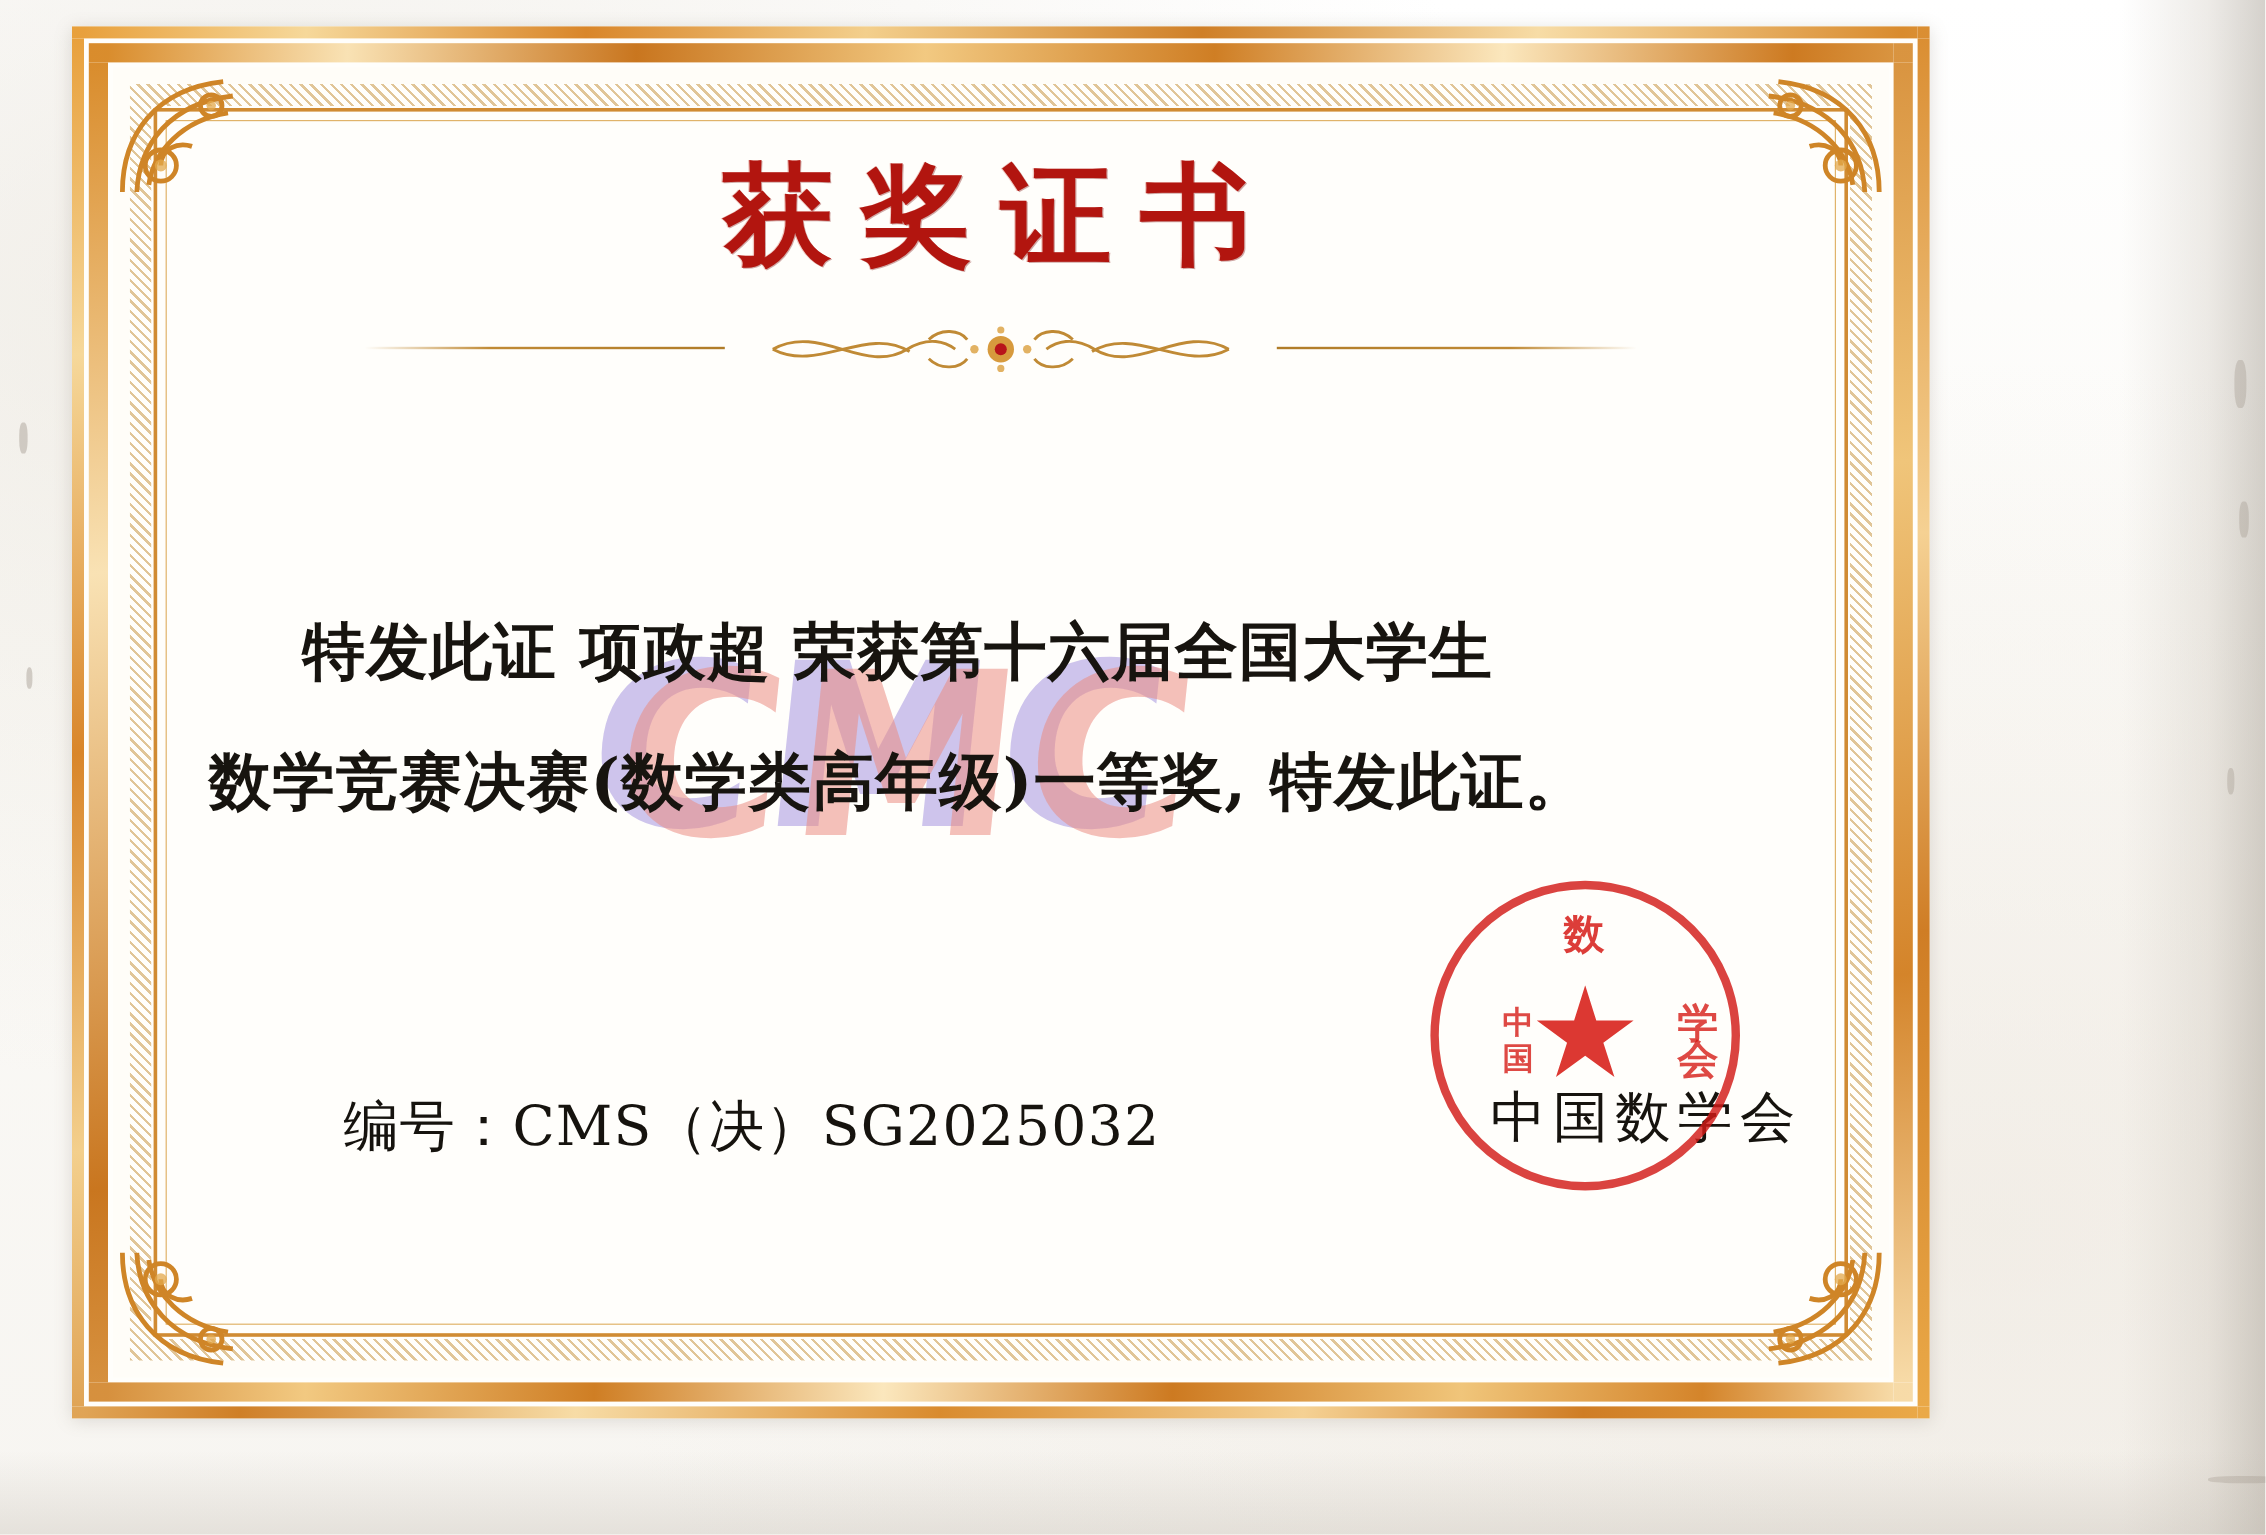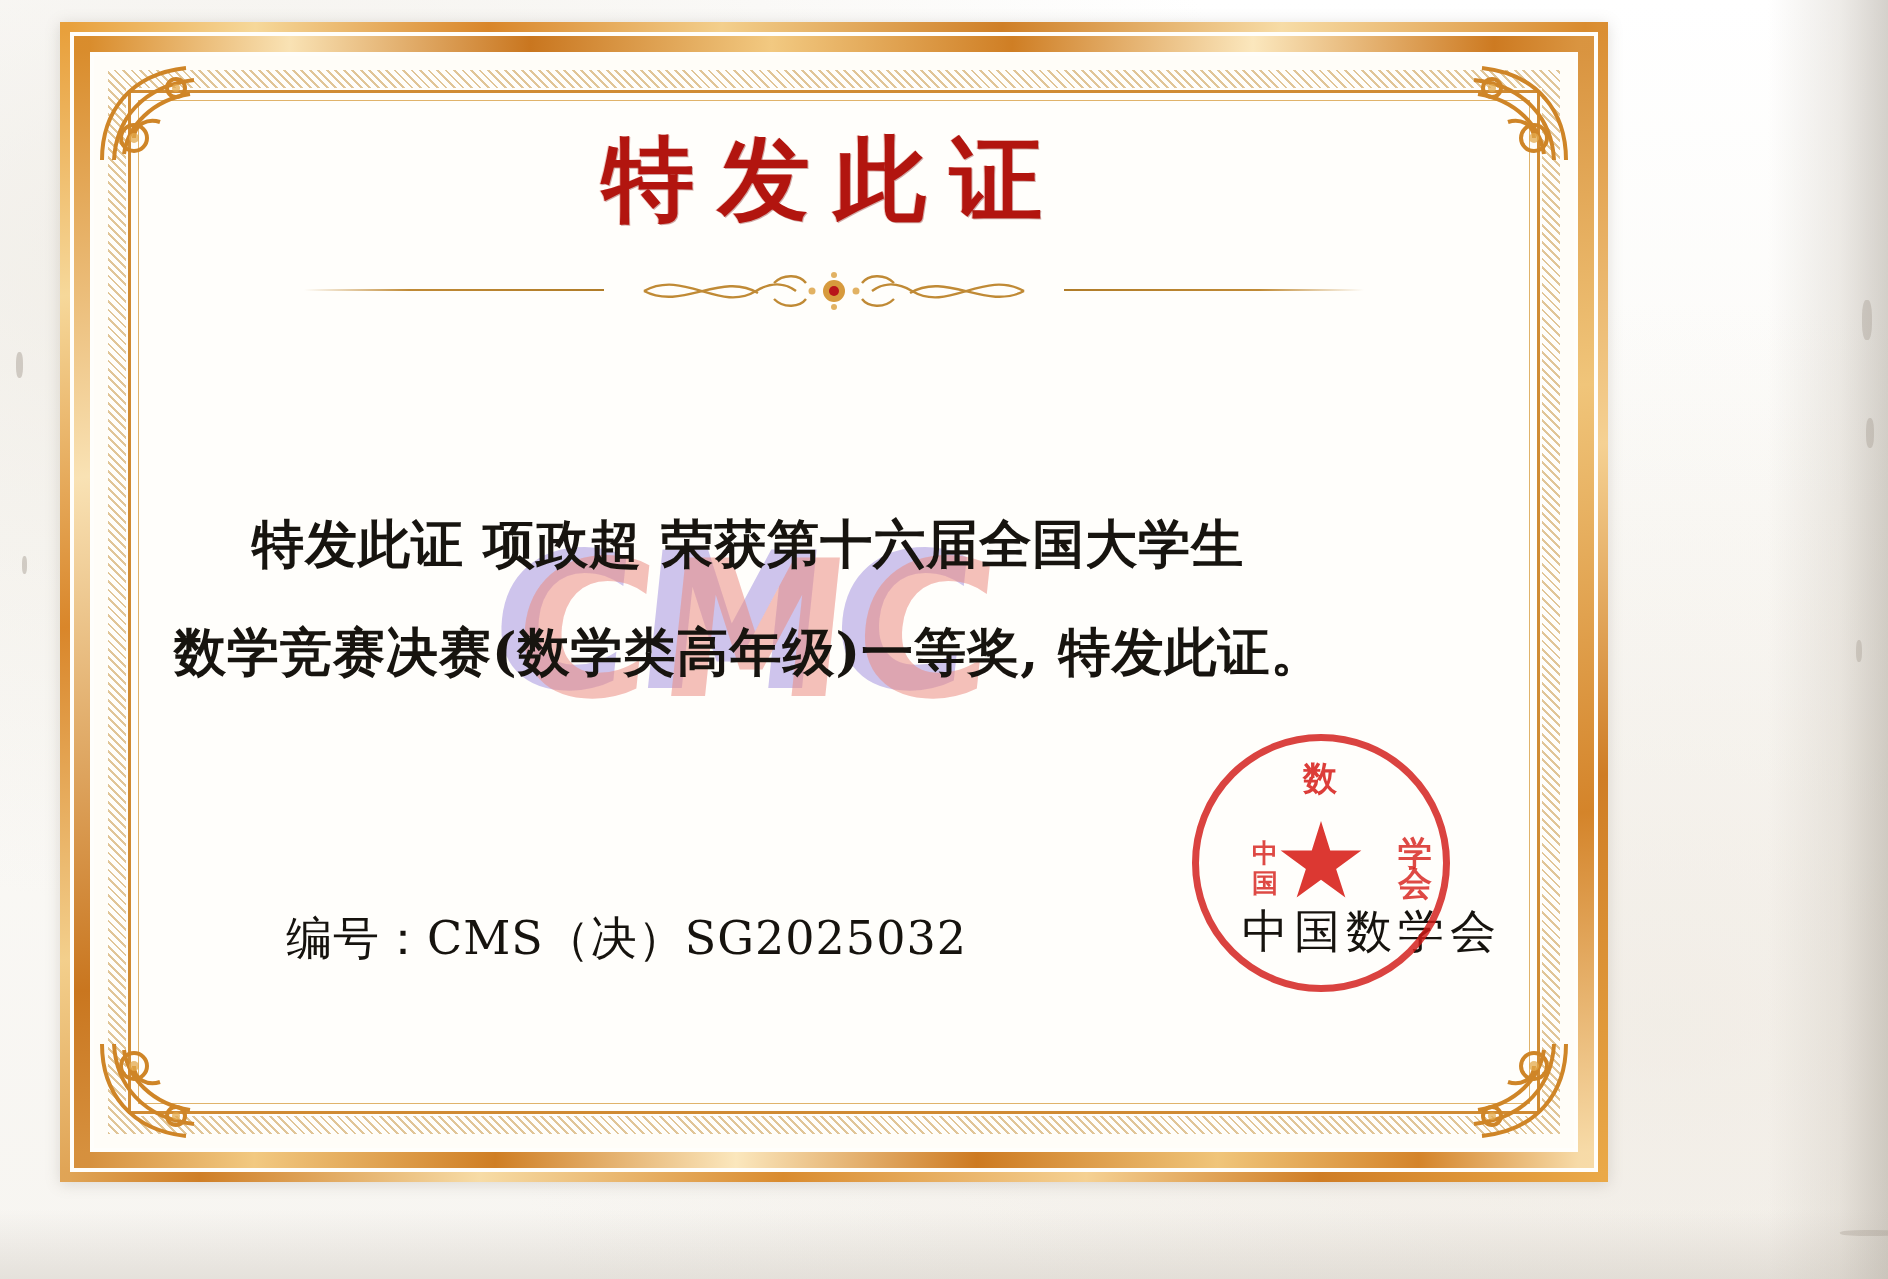--- a/index.html
+++ b/index.html
@@ -400,21 +400,21 @@
         </g>
         <g fill="#e3a94c" opacity=".75">
           <circle cx="44" cy="86" r="5"></circle>
           <circle cx="86" cy="36" r="4"></circle>
         </g>
       </svg>
     </div>
 
     <div class="content">
 
-      <div class="cert-title">特发此证</div>
+      <div class="cert-title">获奖证书</div>
 
       <div class="divider">
         <div class="rule left"></div>
         <div class="rule right"></div>
         <div class="ornament">
           <svg viewBox="0 0 420 56" xmlns="http://www.w3.org/2000/svg">
             <g fill="none" stroke="#c08a35" stroke-width="2.4">
               <path d="M20,28 C60,6 96,50 132,28 C150,17 164,22 172,28"></path>
               <path d="M20,28 C58,48 98,8 134,30"></path>
               <path d="M400,28 C360,6 324,50 288,28 C270,17 256,22 248,28"></path>

